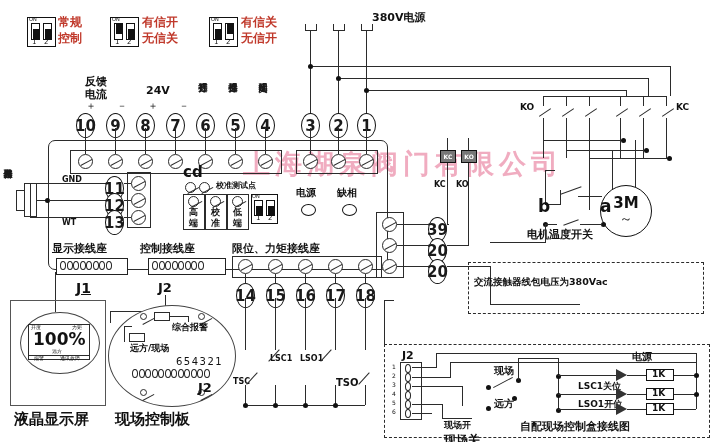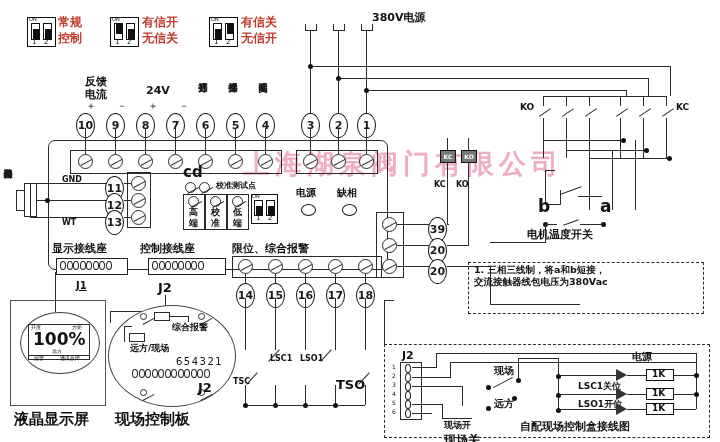--- a/index.html
+++ b/index.html
@@ -9,21 +9,21 @@
   .txt{position:absolute;white-space:pre;line-height:1.05;color:#111;}
   .vtxt{position:absolute;white-space:pre;writing-mode:vertical-rl;text-orientation:upright;line-height:1;}
   .ln{position:absolute;background:#2b2b2b;}
   .h{height:1px;}
   .v{width:1px;}
   .box{position:absolute;border:1px solid #2b2b2b;box-sizing:border-box;}
   .rbox{position:absolute;border:1px solid #2b2b2b;border-radius:7px;box-sizing:border-box;}
   .dash{position:absolute;border:1px dashed #2b2b2b;box-sizing:border-box;}
   .circ{position:absolute;border:1.3px solid #111;border-radius:50%;box-sizing:border-box;
         display:flex;align-items:center;justify-content:center;font-weight:bold;background:#fff;}
-  .term{width:19px;height:25px;font-size:11px;}
+  .term{width:19px;height:25px;font-size:15px;}
   .scrw{position:absolute;width:15px;height:15px;border:1.2px solid #2b2b2b;border-radius:50%;box-sizing:border-box;background:#fff;}
   .scrw::after{content:"";position:absolute;left:1px;top:6.5px;width:12.5px;height:1.2px;background:#2b2b2b;
                transform:rotate(-28deg);}
   .dot{position:absolute;width:5px;height:5px;border-radius:50%;background:#111;}
   .dipbox{position:absolute;border:1.4px solid #111;box-sizing:border-box;background:#fff;}
   .dipsw{position:absolute;border:1px solid #111;box-sizing:border-box;background:#fff;}
   .dipon{position:absolute;background:#111;}
   .wm{position:absolute;color:#f0a8bd;font-weight:bold;white-space:pre;opacity:.95;}
   .led{position:absolute;width:13px;height:10px;border:1.3px solid #111;border-radius:50%;background:#fff;}
   .relay{position:absolute;border:1.4px solid #111;background:#fff;box-sizing:border-box;
@@ -222,34 +222,34 @@
     <div class="txt" style="left:268px;top:215px;font-size:7px;">2</div>
   </div>
 
   <div class="txt cn" style="left:296px;top:188px;font-size:10px;">电源</div>
   <div class="led" style="left:301px;top:204px;"></div>
   <div class="txt cn" style="left:337px;top:188px;font-size:10px;">缺相</div>
   <div class="led" style="left:342px;top:204px;"></div>
 
   <div class="txt cn" style="left:52px;top:243px;font-size:11px;">显示接线座</div>
   <div class="txt cn" style="left:140px;top:243px;font-size:11px;">控制接线座</div>
-  <div class="txt cn" style="left:232px;top:243px;font-size:11px;">限位、综合报警</div>
+  <div class="txt cn" style="left:232px;top:243px;font-size:11px;">限位、力矩接线座</div>
 
   <div class="hdrbox" style="left:56px;top:258px;width:72px;height:17px;"></div>
   <div class="pinrow" style="left:60px;top:261px;">
     <div class="pin"></div>
     <div class="pin"></div>
     <div class="pin"></div>
     <div class="pin"></div>
     <div class="pin"></div>
     <div class="pin"></div>
     <div class="pin"></div>
     <div class="pin"></div>
   </div>
-  <div class="txt" style="left:76px;top:281px;font-size:10px;font-weight:bold;text-decoration:underline;">J1</div>
+  <div class="txt" style="left:76px;top:281px;font-size:14px;font-weight:bold;text-decoration:underline;">J1</div>
 
   <div class="hdrbox" style="left:148px;top:258px;width:78px;height:17px;"></div>
   <div class="pinrow" style="left:152px;top:261px;">
     <div class="pin"></div>
     <div class="pin"></div>
     <div class="pin"></div>
     <div class="pin"></div>
     <div class="pin"></div>
     <div class="pin"></div>
     <div class="pin"></div>
@@ -346,20 +346,26 @@
   <div class="ln h" style="left:543px;top:140px;width:80px;"></div>
   <div class="ln h" style="left:566px;top:150px;width:80px;"></div>
   <div class="ln h" style="left:589px;top:158px;width:80px;"></div>
   <div class="dot" style="left:621px;top:138px;"></div>
   <div class="dot" style="left:644px;top:148px;"></div>
   <div class="dot" style="left:667px;top:156px;"></div>
   <div class="ln v" style="left:589px;top:158px;height:52px;"></div>
   <div class="ln v" style="left:612px;top:150px;height:60px;"></div>
   <div class="ln v" style="left:635px;top:140px;height:70px;"></div>
 
+  <div class="motor" style="left:600px;top:185px;width:50px;height:50px;">
+    <div style="text-align:center;">
+      <div class="txt" style="position:static;font-size:15px;font-weight:bold;">3M</div>
+      <div class="txt" style="position:static;font-size:13px;">～</div>
+    </div>
+  </div>
   <div class="txt cn" style="left:527px;top:185px;font-size:11px;margin-top:44px;">电机温度开关</div>
 
   <div class="ln h" style="left:578px;top:196px;width:24px;"></div>
   <div class="ln" style="left:560px;top:190px;width:22px;height:1px;transform:rotate(-20deg);"></div>
   <div class="ln v" style="left:560px;top:190px;height:14px;"></div>
   <div class="ln h" style="left:545px;top:204px;width:16px;"></div>
   <div class="ln v" style="left:545px;top:170px;height:34px;"></div>
   <div class="ln h" style="left:545px;top:170px;width:10px;"></div>
 
   <div class="txt" style="left:538px;top:198px;font-size:17px;font-weight:bold;">b</div>
@@ -367,33 +373,32 @@
   <div class="dot" style="left:543px;top:222px;"></div>
   <div class="dot" style="left:601px;top:222px;"></div>
   <div class="ln h" style="left:545px;top:224px;width:12px;"></div>
   <div class="ln" style="left:563px;top:222px;width:16px;height:1px;transform:rotate(-20deg);"></div>
   <div class="ln h" style="left:580px;top:224px;width:22px;"></div>
   <div class="ln v" style="left:603px;top:224px;height:0px;"></div>
   <div class="ln v" style="left:545px;top:224px;height:18px;"></div>
   <div class="ln h" style="left:490px;top:242px;width:56px;"></div>
 
   <div class="dash" style="left:468px;top:262px;width:236px;height:52px;"></div>
-  <div class="txt cn" style="left:474px;top:265px;font-size:9.5px;">1. 三相三线制，将a和b短接，</div>
   <div class="txt cn" style="left:474px;top:277px;font-size:9.5px;">交流接触器线包电压为380Vac</div>
 
   <div class="ln v" style="left:245px;top:298px;height:52px;"></div>
   <div class="ln v" style="left:275px;top:298px;height:52px;"></div>
   <div class="ln v" style="left:305px;top:298px;height:52px;"></div>
   <div class="ln v" style="left:335px;top:298px;height:52px;"></div>
   <div class="ln v" style="left:365px;top:298px;height:52px;"></div>
 
   <div class="txt" style="left:270px;top:355px;font-size:8px;font-weight:bold;">LSC1</div>
   <div class="txt" style="left:300px;top:355px;font-size:8px;font-weight:bold;">LSO1</div>
   <div class="txt" style="left:233px;top:378px;font-size:8px;font-weight:bold;">TSC</div>
-  <div class="txt" style="left:336px;top:378px;font-size:13px;font-weight:bold;">TSO</div>
+  <div class="txt" style="left:336px;top:378px;font-size:10px;font-weight:bold;">TSO</div>
 
   <div class="ln" style="left:266px;top:355px;width:16px;height:1px;transform:rotate(-48deg);"></div>
   <div class="ln" style="left:318px;top:355px;width:16px;height:1px;transform:rotate(-48deg);"></div>
   <div class="ln" style="left:244px;top:378px;width:16px;height:1px;transform:rotate(-48deg);"></div>
   <div class="ln" style="left:356px;top:378px;width:16px;height:1px;transform:rotate(-48deg);"></div>
   <div class="ln v" style="left:245px;top:385px;height:20px;"></div>
   <div class="ln v" style="left:275px;top:385px;height:20px;"></div>
   <div class="ln v" style="left:305px;top:385px;height:20px;"></div>
   <div class="ln v" style="left:335px;top:385px;height:20px;"></div>
   <div class="ln v" style="left:365px;top:385px;height:20px;"></div>

